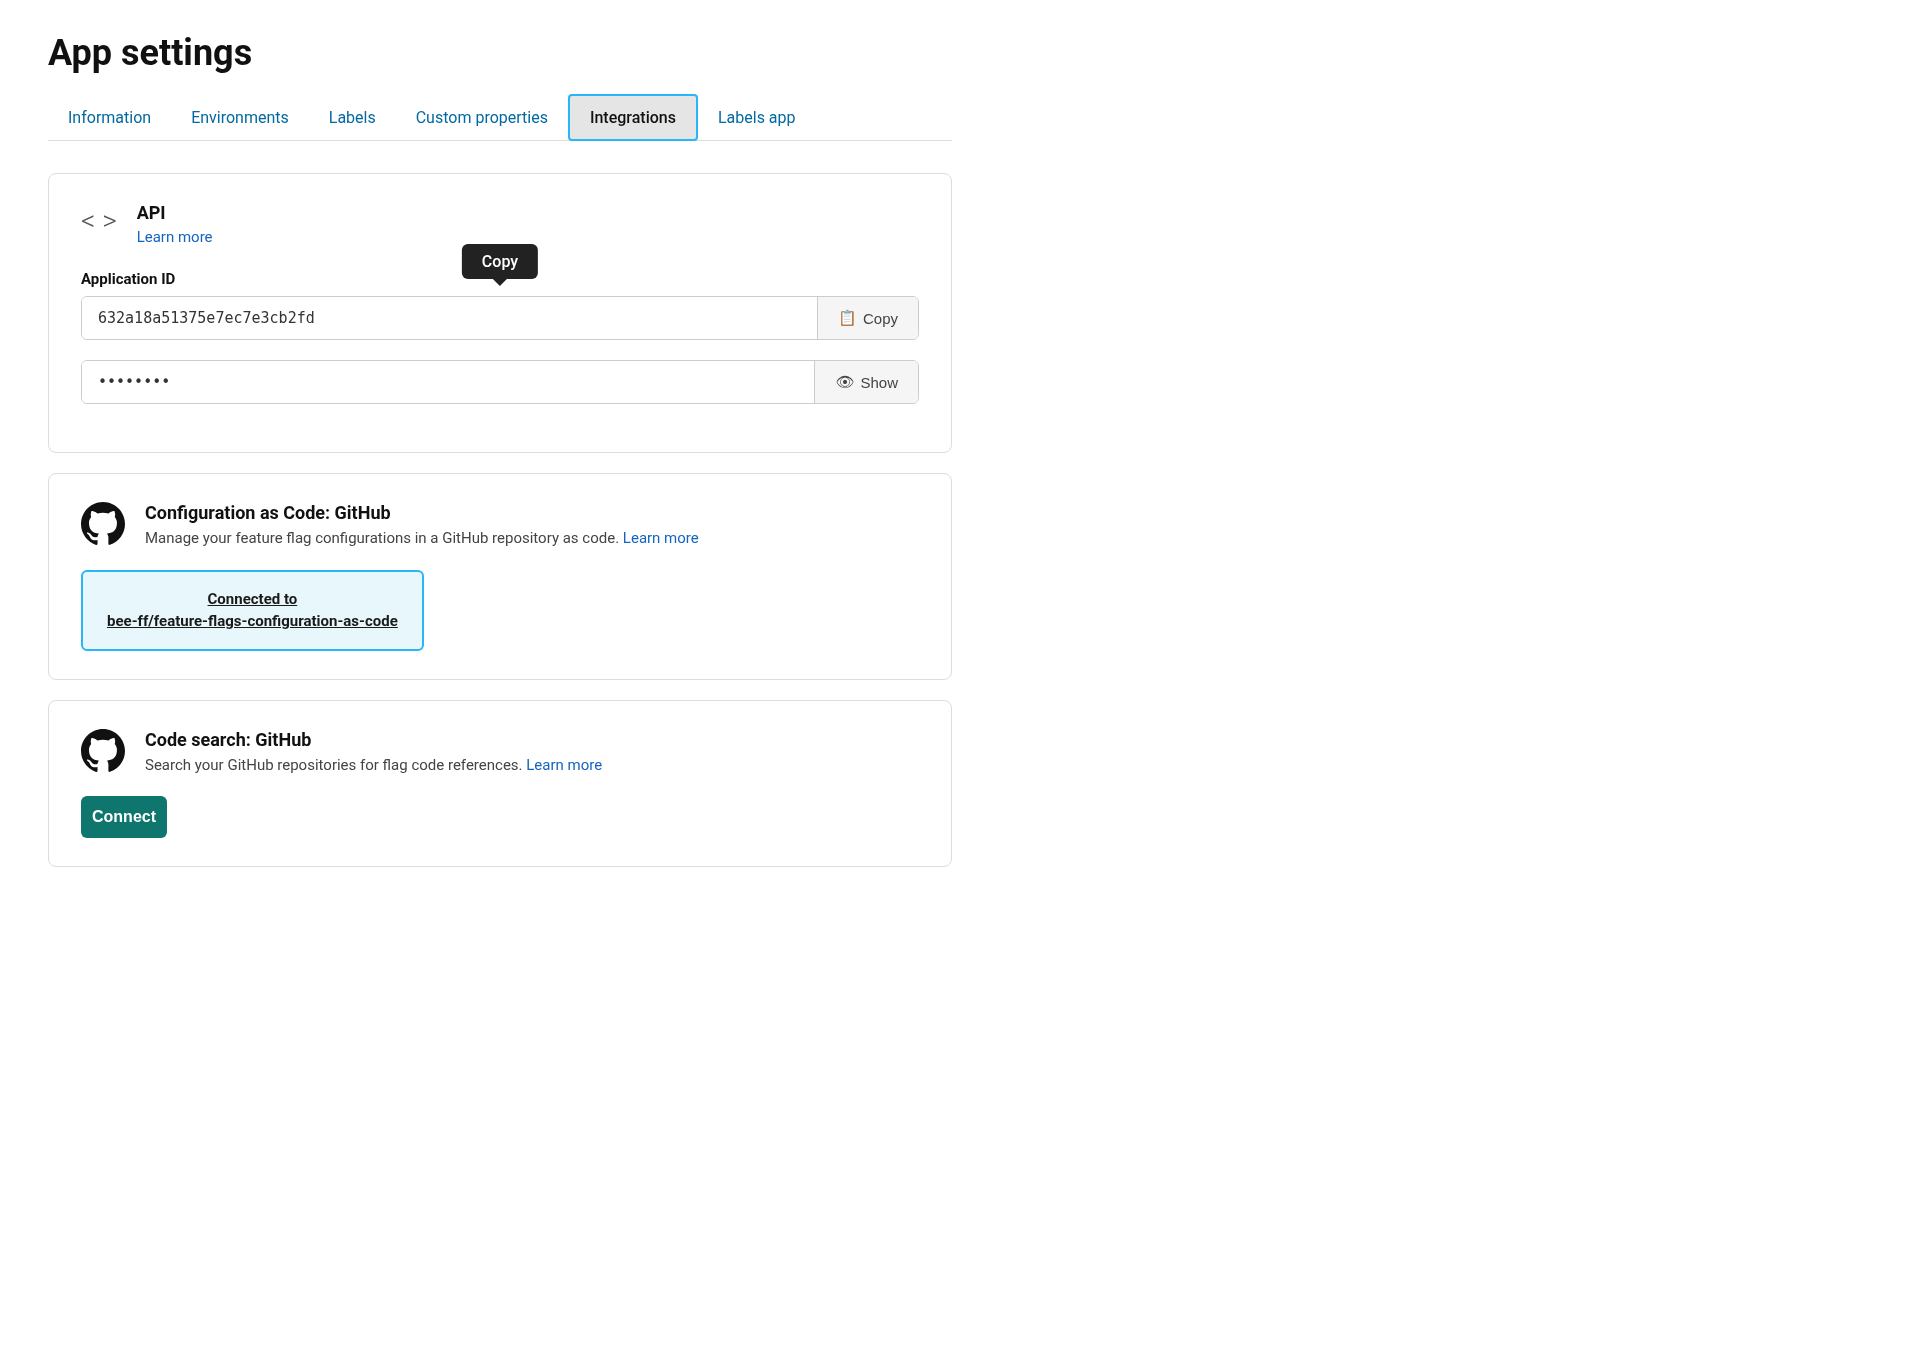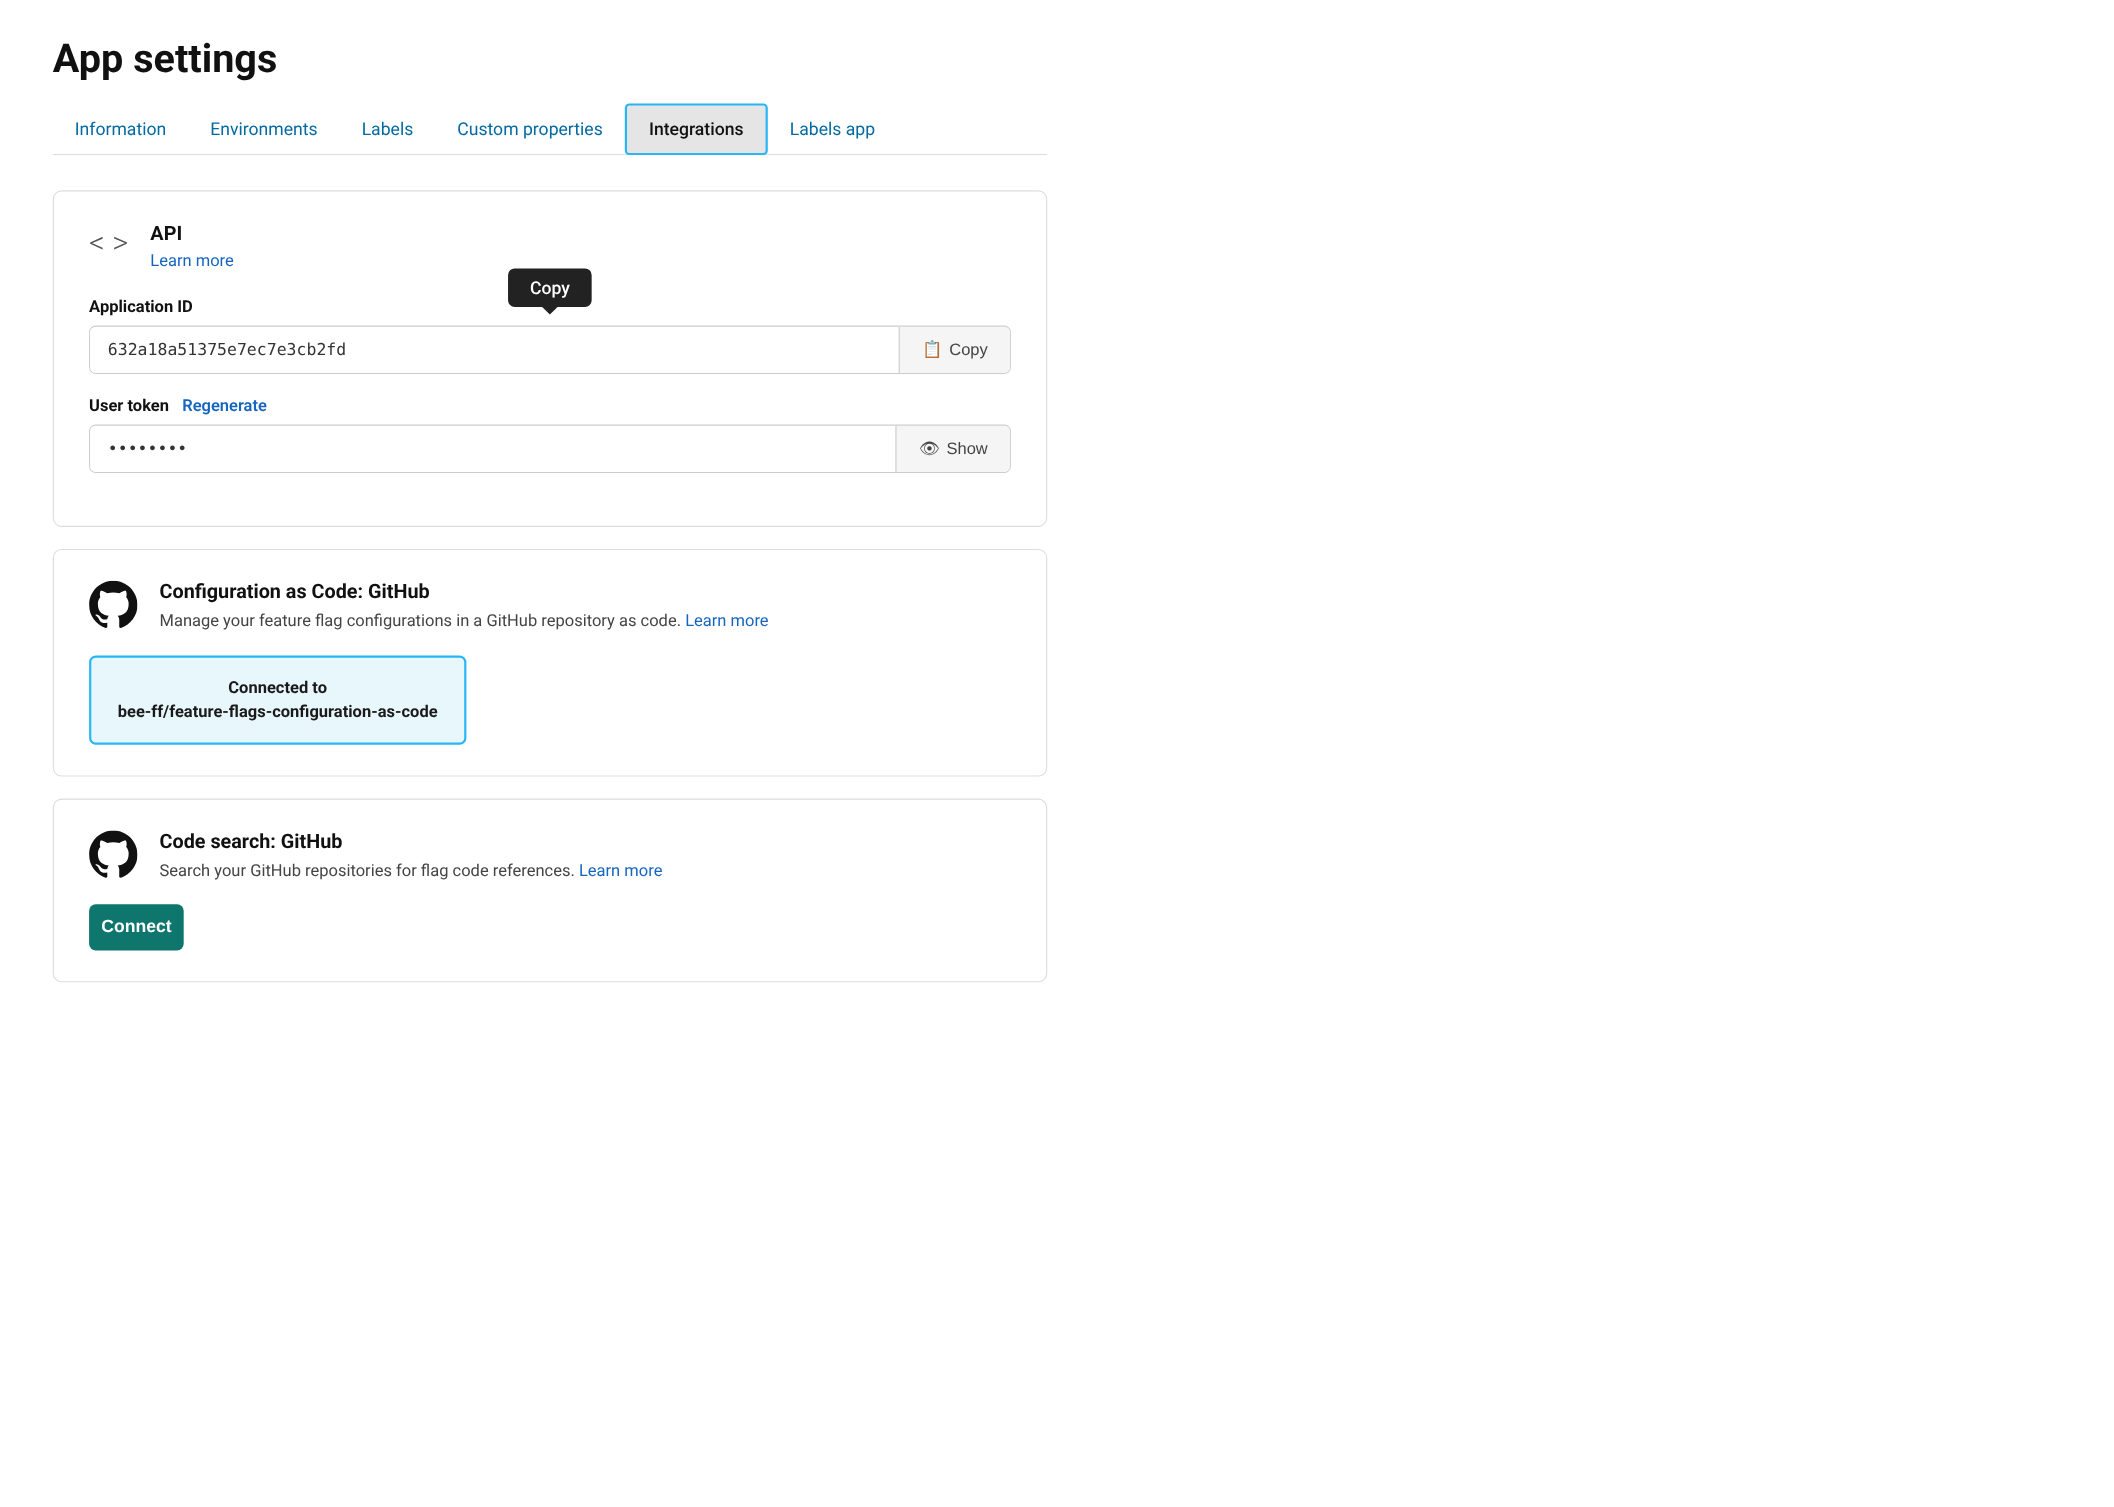--- a/index.html
+++ b/index.html
@@ -148,20 +148,21 @@
       padding: 16px 24px;
       text-align: center;
       min-width: 220px;
       flex-shrink: 0;
     }
     .connected-text {
       font-size: 15px;
       font-weight: 700;
       color: #1a1a1a;
       line-height: 1.5;
+      text-decoration: underline;
     }
     .connect-btn {
       background: #0f766e;
       color: #fff;
       border: none;
       border-radius: 6px;
       padding: 12px 11px;
       font-size: 16px;
       font-weight: 600;
       cursor: pointer;
@@ -233,24 +234,20 @@
         <div class="field-value">632a18a51375e7ec7e3cb2fd</div>
         <button class="field-btn">
           <span>📋</span>
           <span>Copy</span>
         </button>
       </div>
     </div>
   </div>
 
   <div class="field-section">
-    <div class="field-label">
-      <span>User token</span>
-      <a class="regenerate-link">Regenerate</a>
-    </div>
     <div class="field-row">
       <div class="field-value">••••••••</div>
       <button class="field-btn">
         <span>👁</span>
         <span>Show</span>
       </button>
     </div>
   </div>
 </div>
 

